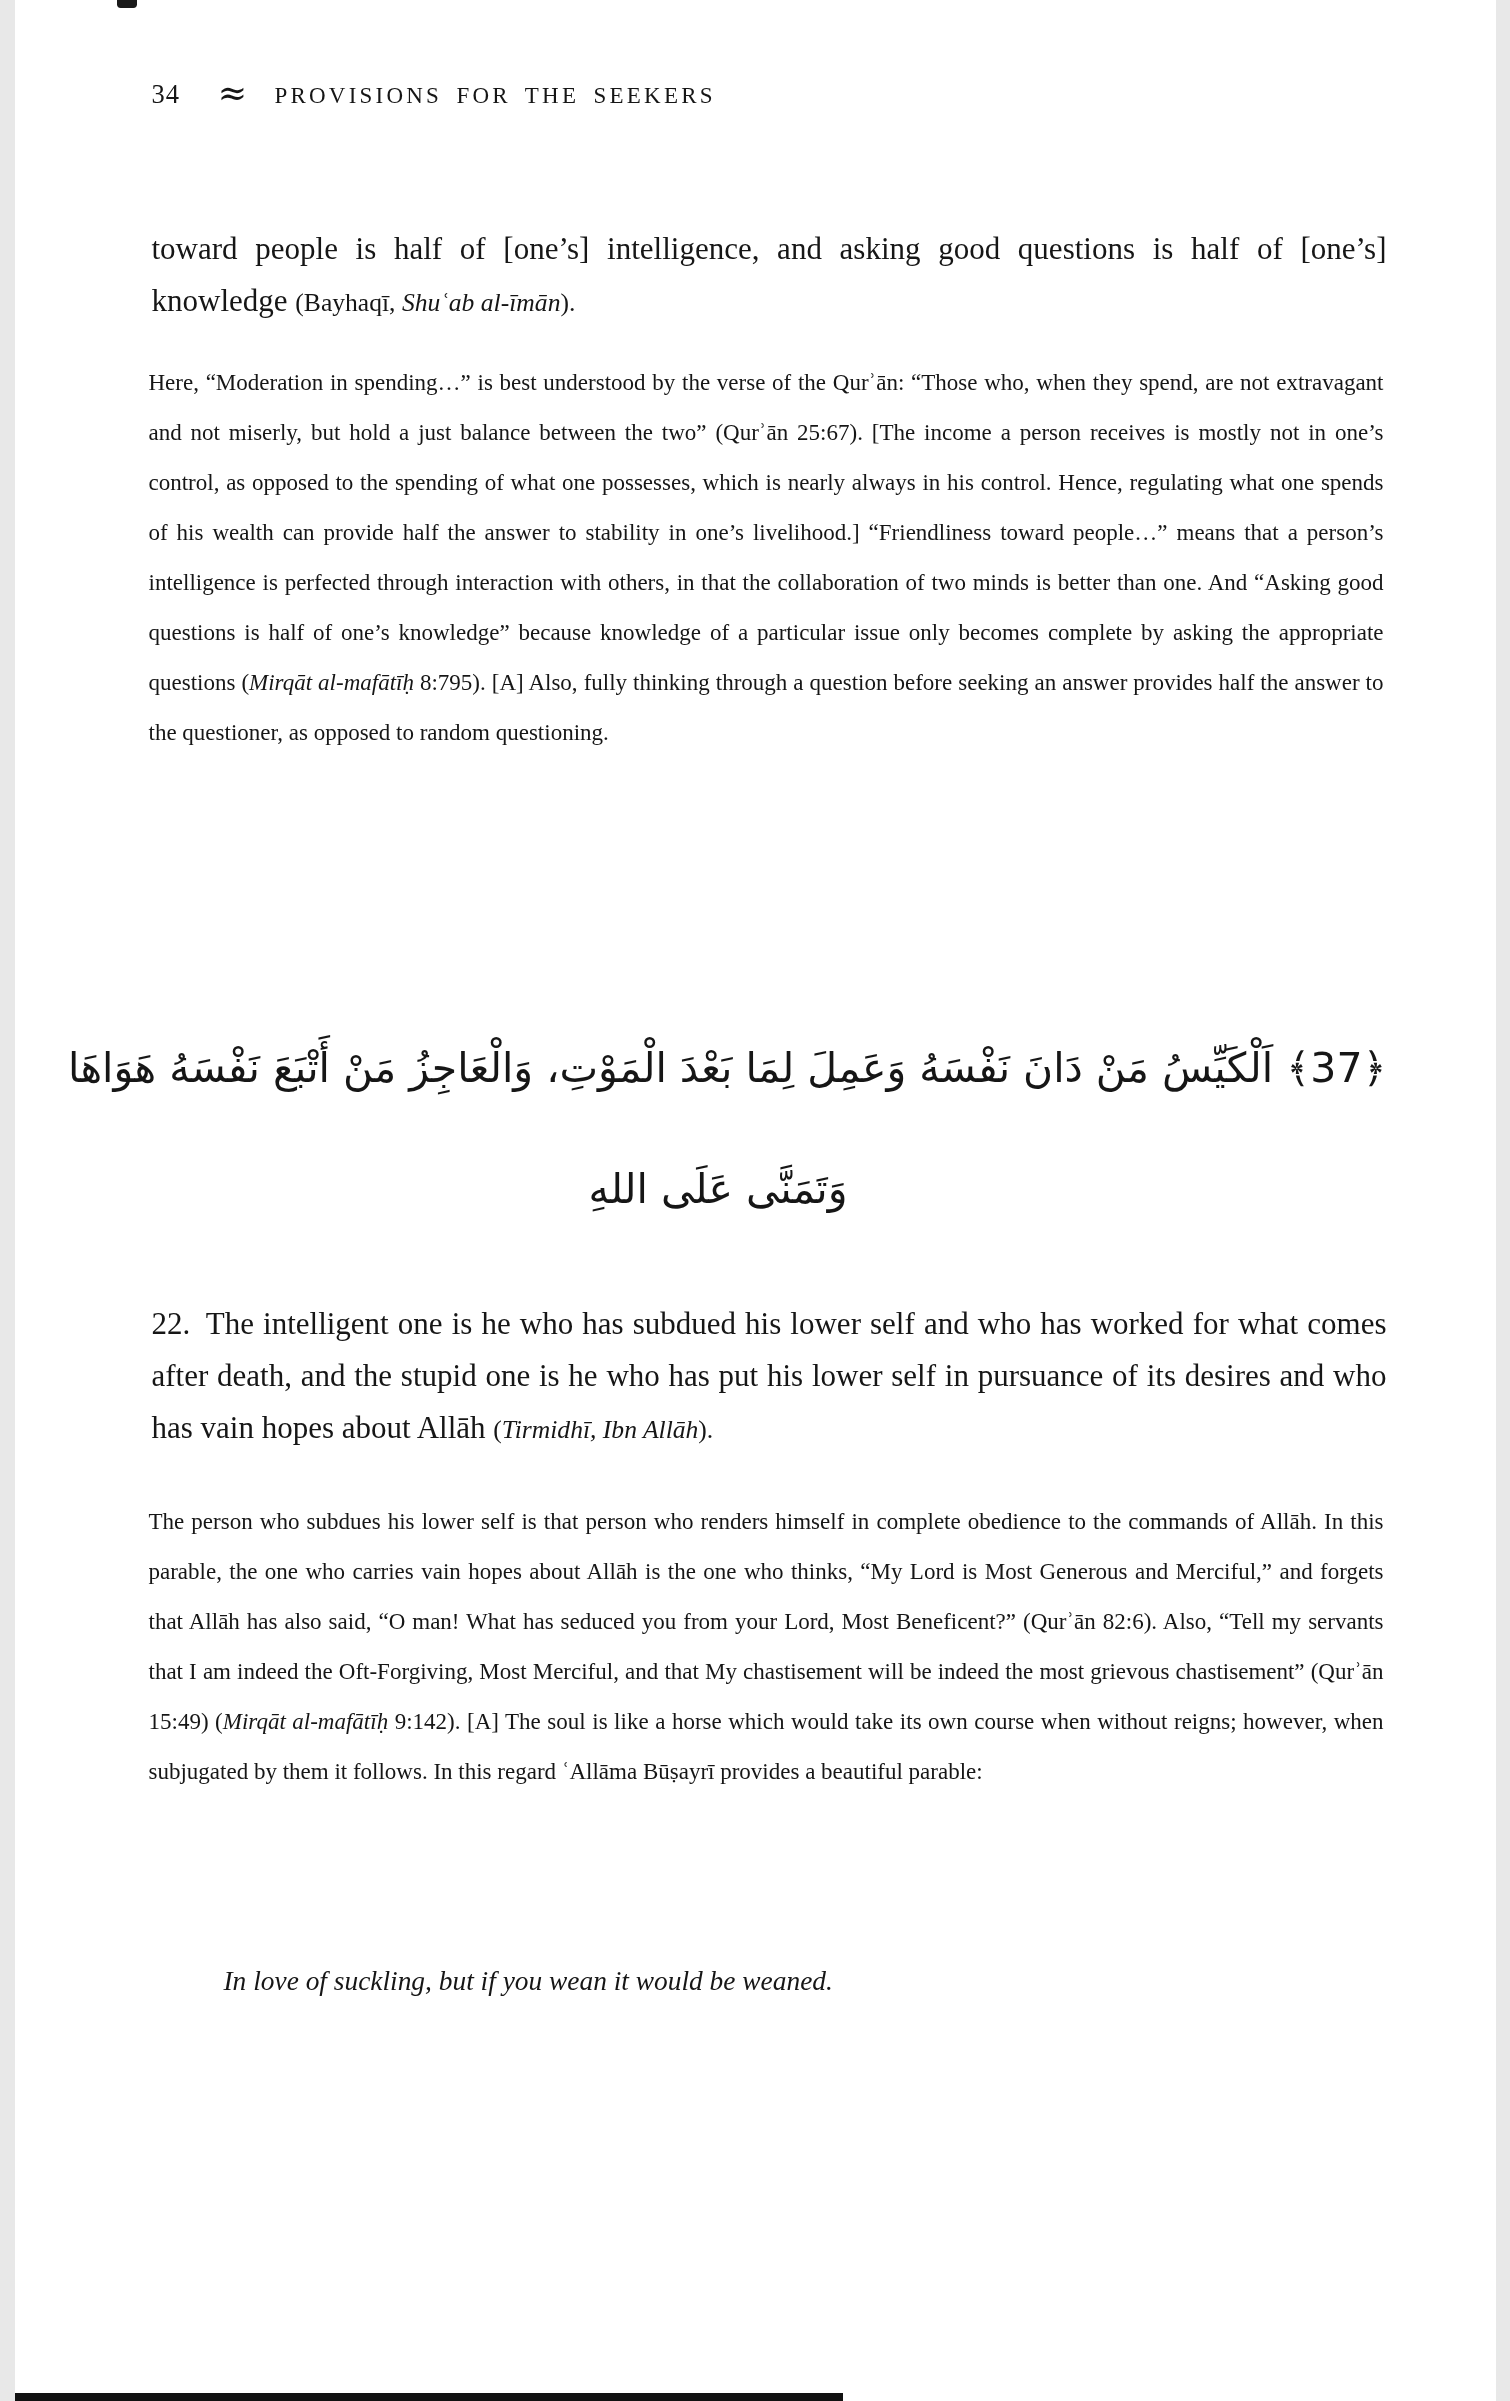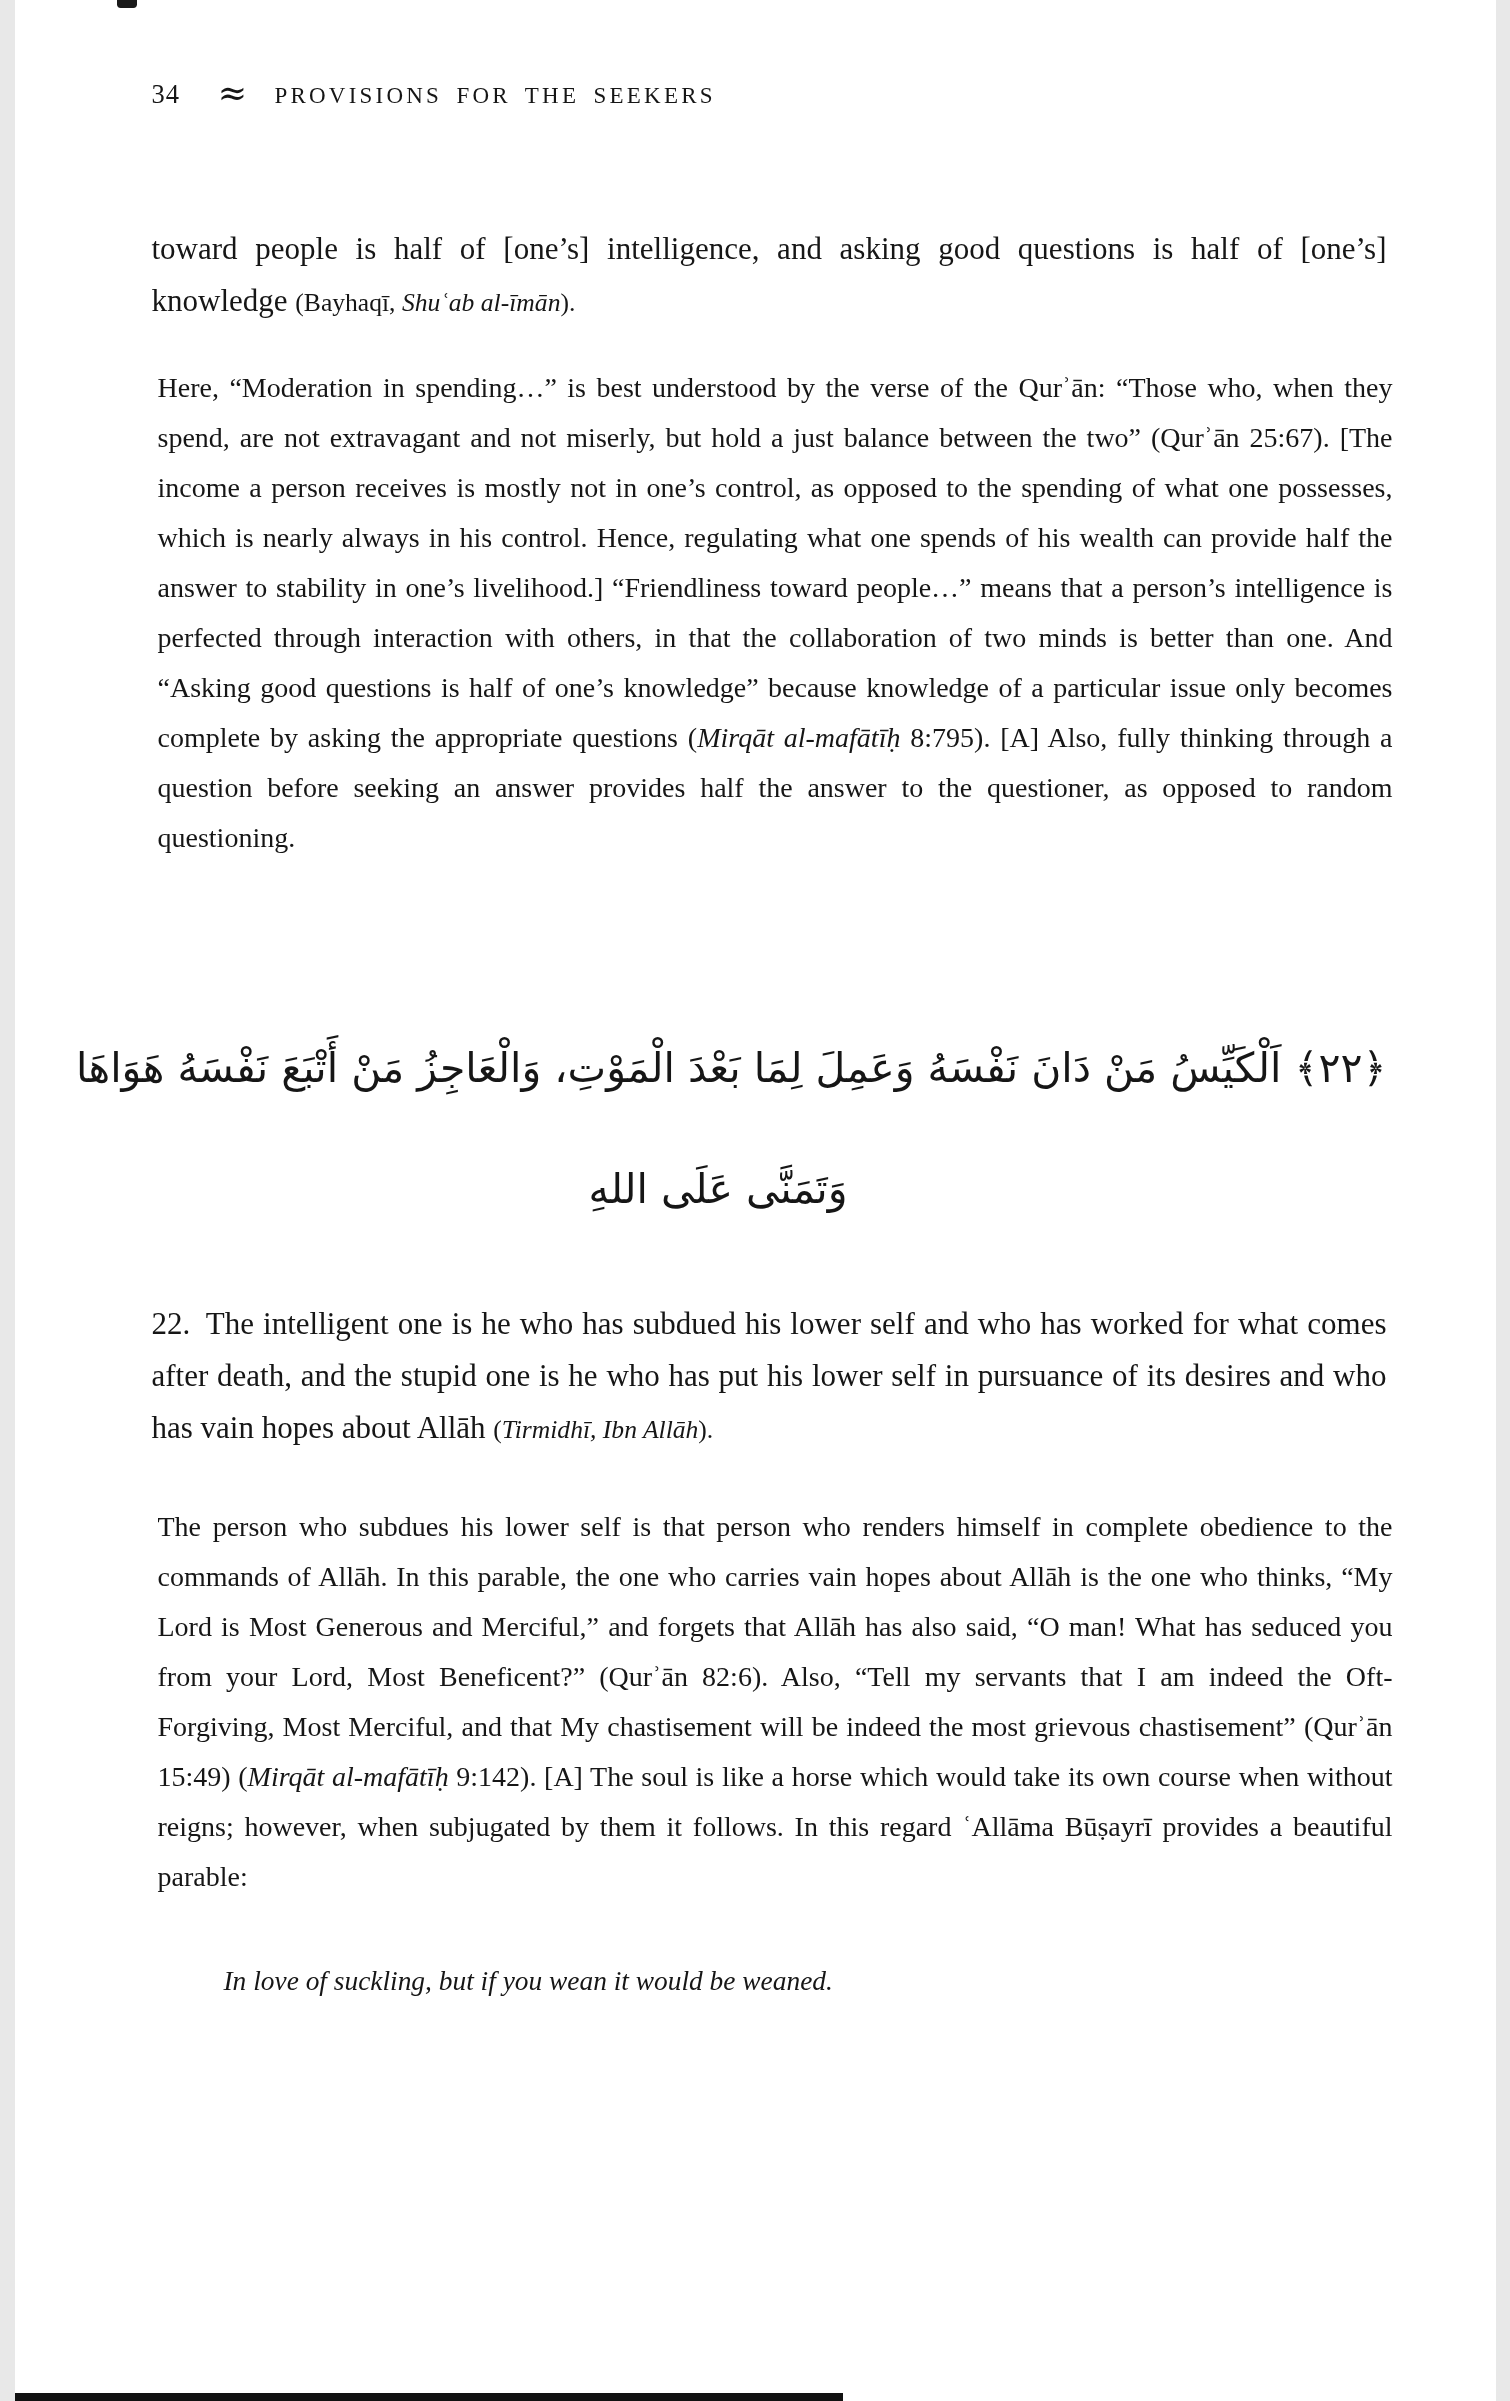--- a/index.html
+++ b/index.html
@@ -49,23 +49,23 @@
     font-size: 31px;
     line-height: 52px;
     text-align: justify;
   }
   .attrib { font-size: 25.6px; }
   .attrib i { font-style: italic; }
 
   
   .commentary {
     position: absolute;
-    left: 143px;
+    left: 134px;
     width: 1235px;
-    font-size: 28px;
+    font-size: 23px;
     line-height: 50px;
     text-align: justify;
   }
   .commentary i { font-style: italic; }
 
   
   .arabic-line-1 {
     position: absolute;
     left: 137px;
     width: 1235px;
@@ -127,21 +127,21 @@
   <div class="header">
     <span class="page-number">34</span>
     <span class="ornament">≈</span>
     <span class="running-title">PROVISIONS FOR THE SEEKERS</span>
   </div>
 
   <p class="p-large" style="top:192px;"><span>toward people is half of [one’s] intelligence, and asking good questions is half of [one’s] knowledge </span><span class="attrib"><span>(Bayhaqī, </span><i>Shuʿab al-īmān</i><span>).</span></span></p>
 
   <p class="commentary" style="top:335px;"><span>Here, “Moderation in spending…” is best understood by the verse of the Qurʾān: “Those who, when they spend, are not extravagant and not miserly, but hold a just balance between the two” (Qurʾān 25:67). [The income a person receives is mostly not in one’s control, as opposed to the spending of what one possesses, which is nearly always in his control. Hence, regulating what one spends of his wealth can provide half the answer to stability in one’s livelihood.] “Friendliness toward people…” means that a person’s intelligence is perfected through interaction with others, in that the collaboration of two minds is better than one. And “Asking good questions is half of one’s knowledge” because knowledge of a particular issue only becomes complete by asking the appropriate questions (</span><i>Mirqāt al-mafātīḥ</i><span> 8:795). [A] Also, fully thinking through a question before seeking an answer provides half the answer to the questioner, as opposed to random questioning.</span></p>
 
-  <div class="arabic-line-1">﴿٢٢﴾ اَلْكَيِّسُ مَنْ دَانَ نَفْسَهُ وَعَمِلَ لِمَا بَعْدَ الْمَوْتِ، وَالْعَاجِزُ مَنْ أَتْبَعَ نَفْسَهُ هَوَاهَا</div>
+  <div class="arabic-line-1">﴿37﴾ اَلْكَيِّسُ مَنْ دَانَ نَفْسَهُ وَعَمِلَ لِمَا بَعْدَ الْمَوْتِ، وَالْعَاجِزُ مَنْ أَتْبَعَ نَفْسَهُ هَوَاهَا</div>
   <div class="arabic-line-2">وَتَمَنَّى عَلَى اللهِ</div>
 
   <p class="p-large" style="top:1267px;"><span>22. The intelligent one is he who has subdued his lower self and who has worked for what comes after death, and the stupid one is he who has put his lower self in pursuance of its desires and who has vain hopes about Allāh </span><span class="attrib"><span>(</span><i>Tirmidhī, Ibn Allāh</i><span>).</span></span></p>
 
   <p class="commentary" style="top:1474px;"><span>The person who subdues his lower self is that person who renders himself in complete obedience to the commands of Allāh. In this parable, the one who carries vain hopes about Allāh is the one who thinks, “My Lord is Most Generous and Merciful,” and forgets that Allāh has also said, “O man! What has seduced you from your Lord, Most Beneficent?” (Qurʾān 82:6). Also, “Tell my servants that I am indeed the Oft-Forgiving, Most Merciful, and that My chastisement will be indeed the most grievous chastisement” (Qurʾān 15:49) (</span><i>Mirqāt al-mafātīḥ</i><span> 9:142). [A] The soul is like a horse which would take its own course when without reigns; however, when subjugated by them it follows. In this regard ʿAllāma Būṣayrī provides a beautiful parable:</span></p>
 
   <div class="poem">
     <div class="poem-line-2">In love of suckling, but if you wean it would be weaned.</div>
   </div>
 

